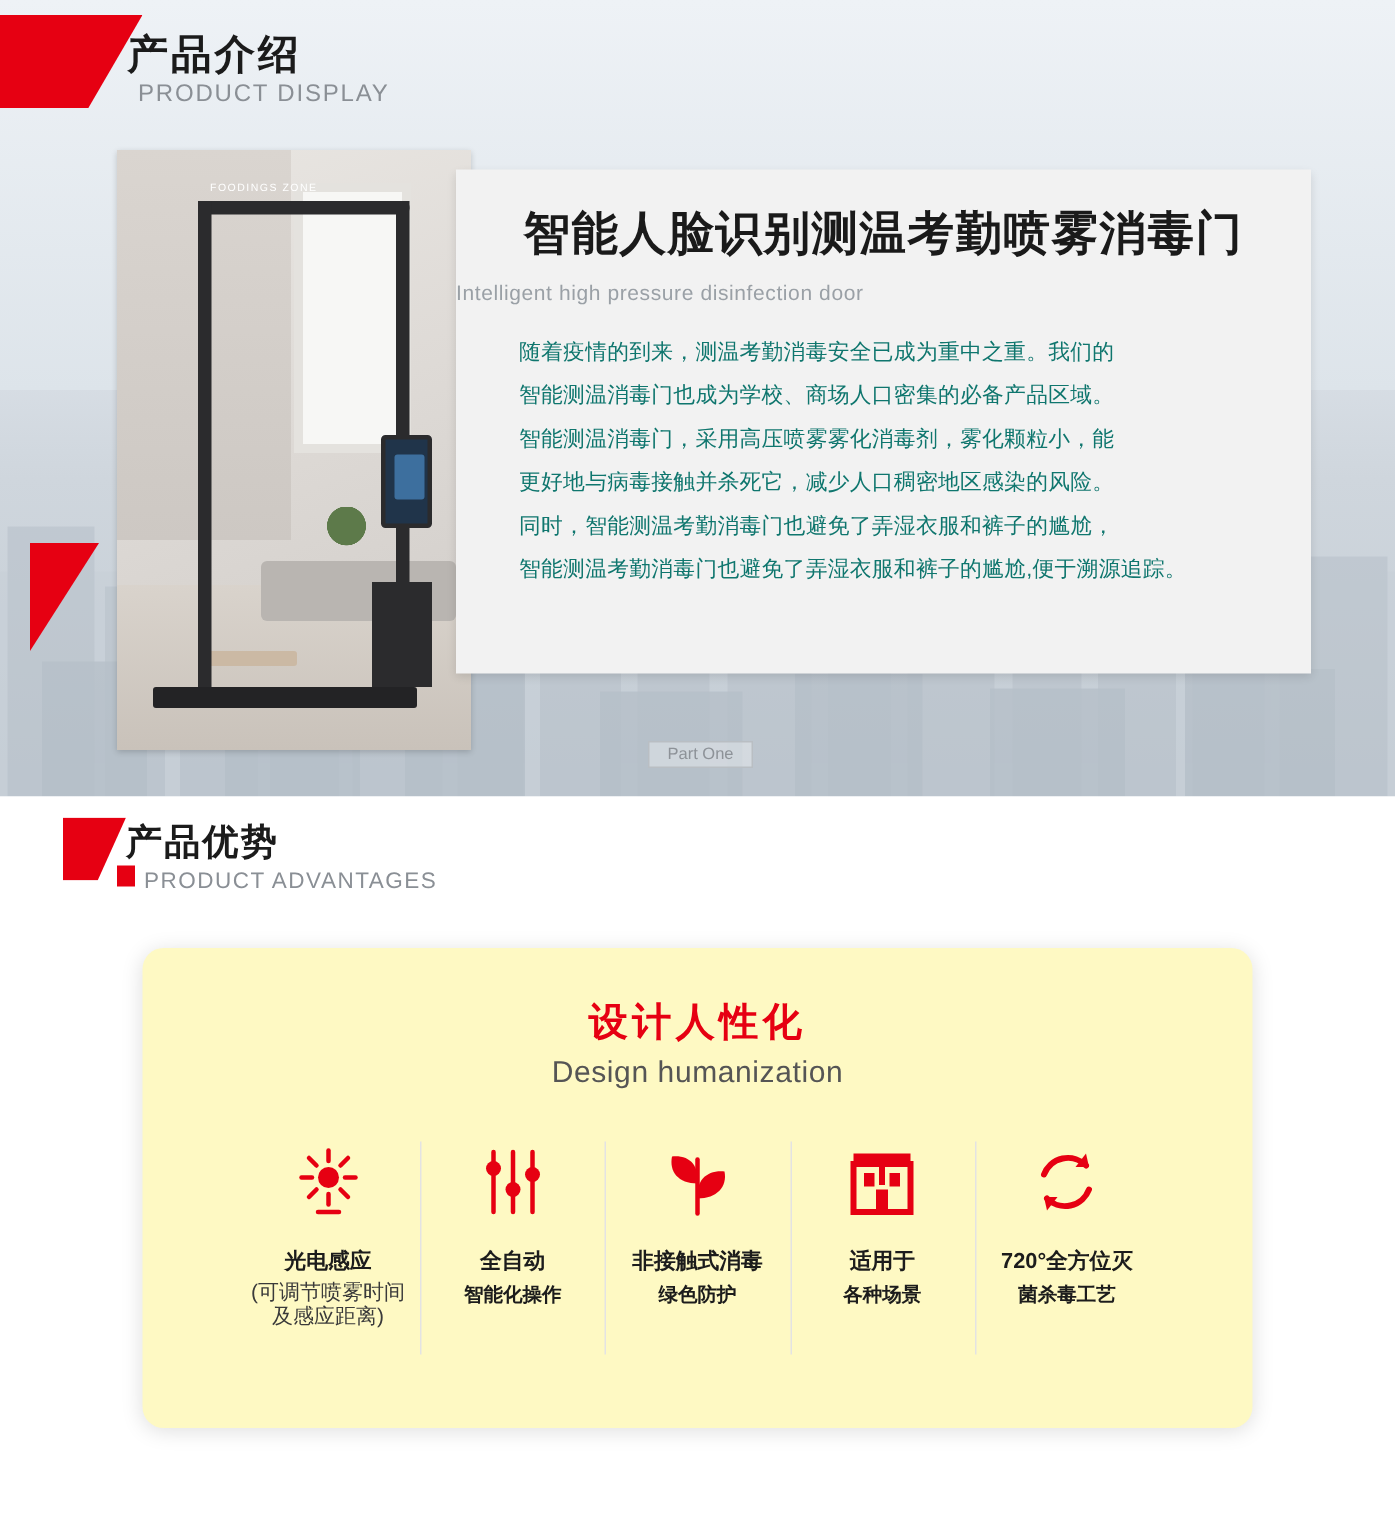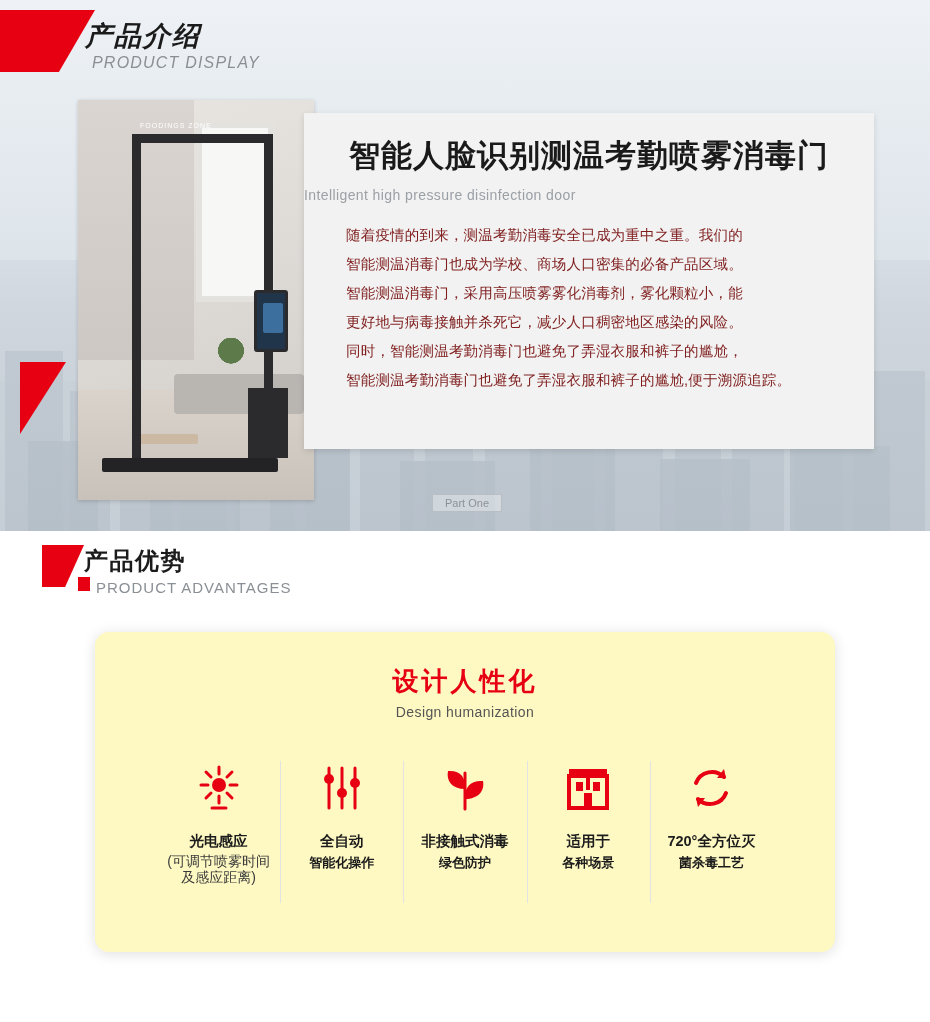--- a/index.html
+++ b/index.html
@@ -18,21 +18,21 @@
     width: 930px;
     height: 531px;
     overflow: hidden;
     background: linear-gradient(180deg, #e8edf2 0%, #dfe5ec 35%, #cfd6dd 60%, #c3ccd4 100%);
   }
   
   .skyline { position: absolute; left: 0; bottom: 0; width: 930px; height: 300px; opacity: .55; }
   .sky-top { position: absolute; left:0; top:0; width:930px; height:260px;
              background: linear-gradient(180deg,#eef2f6 0%, #dde4ea 100%); }
 
-  .sec-head { position: absolute; left: 0; top: 0; width: 100%; height: 95px; font-style: italic; }
+  .sec-head { position: absolute; left: 0; top: 0; width: 100%; height: 95px; }
   .red-wedge {
     position: absolute; left: 0; top: 10px;
     width: 95px; height: 62px; background: #e60012;
     clip-path: polygon(0 0, 100% 0, 62% 100%, 0 100%);
   }
   .head-cn {
     position: absolute; left: 85px; top: 18px;
     font-size: 27px; font-weight: bold; color: #1b1b1b; letter-spacing: 2px;
   }
   .head-en {
@@ -79,21 +79,21 @@
   .tc-title {
     position:absolute; left: 0; top: 22px; width: 100%; text-align:center;
     font-size: 31px; font-weight: bold; color:#1a1a1a; letter-spacing: 1px;
   }
   .tc-sub {
     position:absolute; left:0; top: 74px; width:100%; text-align:left;
     font-size: 14px; color:#9aa0a6; letter-spacing: .4px;
   }
   .tc-body {
     position:absolute; left: 42px; top: 108px; width: 500px;
-    font-size: 14.5px; line-height: 29px; color:#7f1d1d; letter-spacing: .2px;
+    font-size: 14.5px; line-height: 29px; color:#0f766e; letter-spacing: .2px;
   }
   .tc-body p { margin: 0; }
 
   .part-one {
     position:absolute; left: 432px; top: 494px;
     padding: 2px 12px; font-size: 11px; color:#8d9298;
     border: 1px solid #b9bec3; background: rgba(255,255,255,.35);
   }
 
   .red-tri-left {
@@ -115,21 +115,21 @@
   .head2-en { position:absolute; left: 96px; top: 48px; font-size: 15px; color:#8a8f95; letter-spacing:1px; }
 
   .adv-card {
     position:absolute; left: 95px; top: 101px; width: 740px; height: 320px;
     background:#fef9c3; border-radius: 14px;
     box-shadow: 0 2px 14px rgba(0,0,0,.13);
   }
   .adv-title { position:absolute; left:0; top: 32px; width:100%; text-align:center;
                font-size: 26px; font-weight:bold; color:#e60012; letter-spacing: 3px; }
   .adv-sub { position:absolute; left:0; top: 72px; width:100%; text-align:center;
-             font-size: 14px; color:#555; letter-spacing:.4px; }
+             font-size: 20px; color:#555; letter-spacing:.4px; }
 
   .feats { position:absolute; left: 62px; top: 125px; width: 616px; height: 150px;
            display:flex; }
   .feat { flex:1; position:relative; text-align:center; padding: 0 4px; }
   .feat + .feat::before {
     content:""; position:absolute; left:0; top: 4px; width:1px; height: 142px;
     background:#e3e3e3;
   }
   .feat-icon { height: 62px; display:flex; align-items:center; justify-content:center; }
   .feat-icon svg { display:block; }

